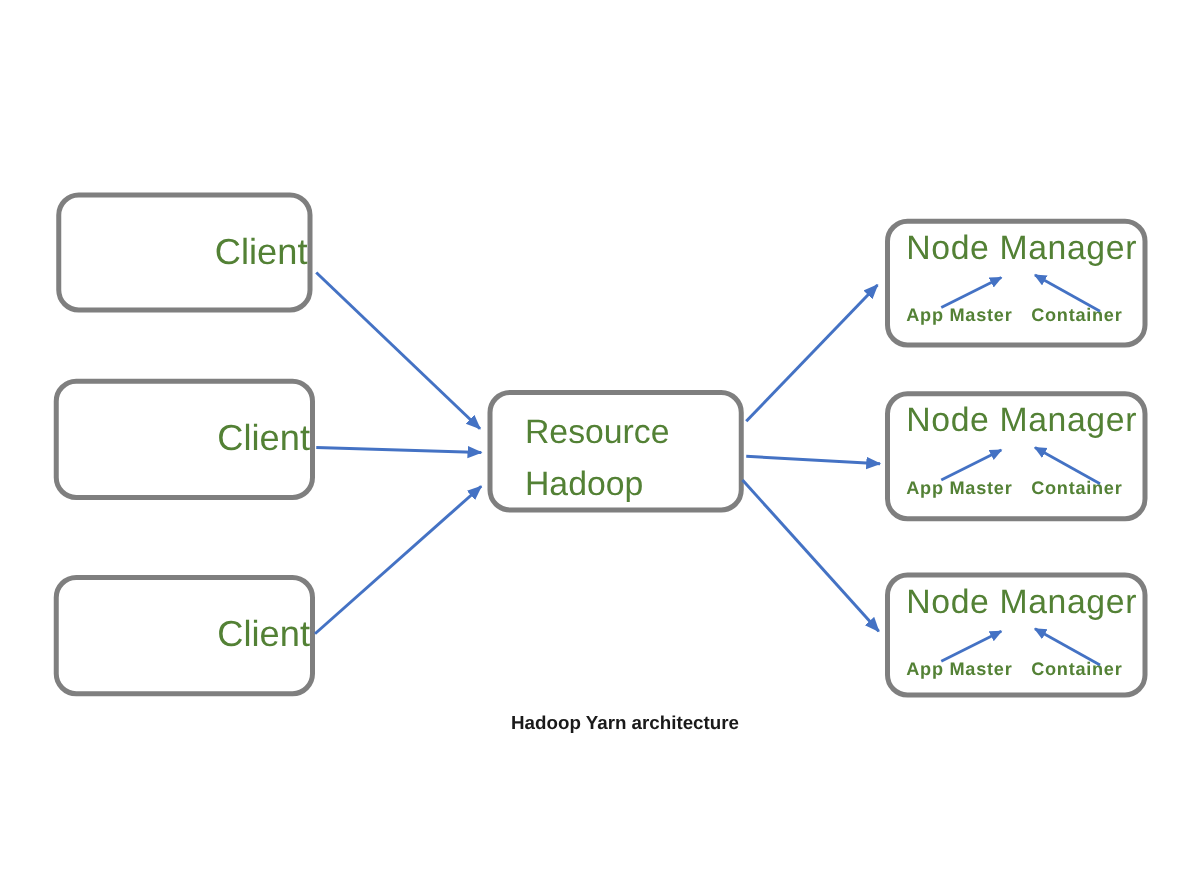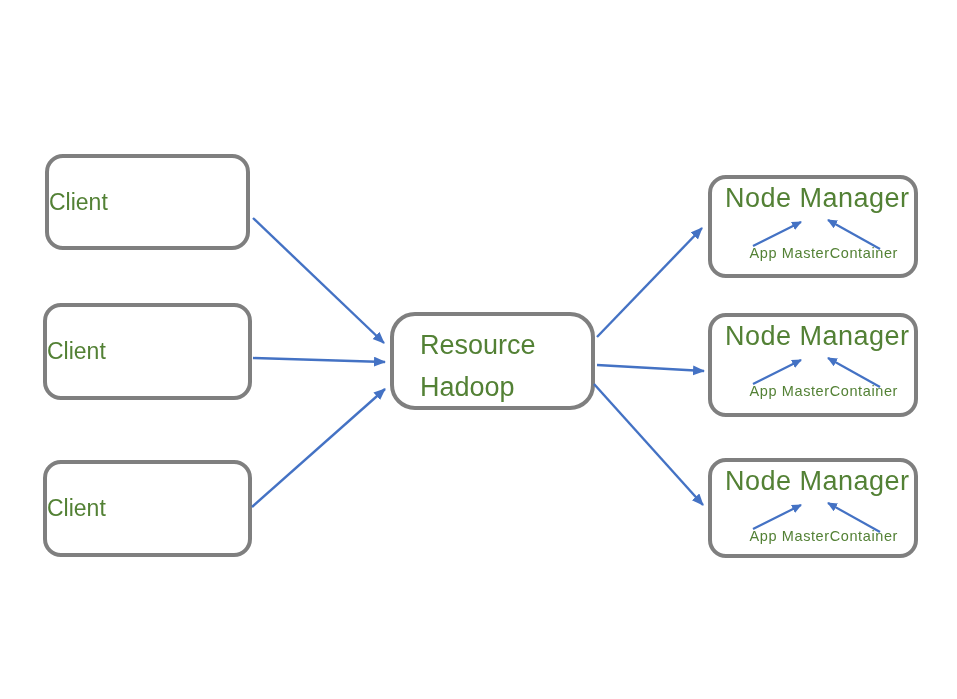--- a/index.html
+++ b/index.html
@@ -21,38 +21,38 @@
 
   .box {
     position: absolute;
     box-sizing: border-box;
     border: 4px solid var(--box-border);
     border-radius: 18px;
     background: var(--background);
     color: var(--green-text);
   }
   .client-box {
-    display: flex; align-items: center; justify-content: flex-start;
-    font-size: 23px;
+    display: flex; align-items: center; justify-content: flex-end;
+    font-size: 29px;
   }
   .rm-box {
     padding: 8px 0 0 26px;
     font-size: 27px;
     line-height: 42px;
   }
   .nm-box { font-size: 27px; }
   .nm-title {
     position: absolute; top: 4px; left: 13px; right: 6px;
     white-space: nowrap;
     letter-spacing: 0.5px;
   }
   .nm-labels {
     position: absolute; top: 66px; left: 13px; right: 16px;
-    display: flex; justify-content: flex-end;
-    font-size: 14.5px; letter-spacing: 0.6px;
+    display: flex; justify-content: space-between;
+    font-size: 14.5px; letter-spacing: 0.6px; font-weight: bold;
   }
 
   .caption {
     position: absolute; left: 300px; top: 570px; width: 400px;
     text-align: center;
     font-size: 15px; font-weight: bold;
     color: var(--caption-text);
   }
 
   svg.arrows { position: absolute; inset: 0; pointer-events: none; }
@@ -69,21 +69,21 @@
   <div class="box client-box" style="left:45px; top:154px; width:205px; height:96px;">
     <span>Client</span>
   </div>
   <div class="box client-box" style="left:43px; top:303px; width:209px; height:97px;">
     <span>Client</span>
   </div>
   <div class="box client-box" style="left:43px; top:460px; width:209px; height:97px;">
     <span>Client</span>
   </div>
 
-  <div class="box rm-box" style="left:390px; top:312px; width:205px; height:98px;border-radius:25px;">
+  <div class="box rm-box" style="left:390px; top:312px; width:205px; height:98px;">
     <div>Resource</div>
     <div>Hadoop</div>
   </div>
 
   <div class="box nm-box" style="left:708px; top:175px; width:210px; height:103px;">
     <div class="nm-title">Node Manager</div>
     <div class="nm-labels">
       <span>App Master</span>
       <span>Container</span>
     </div>
@@ -124,14 +124,15 @@
     <line class="inner-arrow" x1="753" y1="246" x2="801" y2="222" marker-end="url(#ah-small)"></line>
     <line class="inner-arrow" x1="880" y1="249" x2="828" y2="220" marker-end="url(#ah-small)"></line>
 
     <line class="inner-arrow" x1="753" y1="384" x2="801" y2="360" marker-end="url(#ah-small)"></line>
     <line class="inner-arrow" x1="880" y1="387" x2="828" y2="358" marker-end="url(#ah-small)"></line>
 
     <line class="inner-arrow" x1="753" y1="529" x2="801" y2="505" marker-end="url(#ah-small)"></line>
     <line class="inner-arrow" x1="880" y1="532" x2="828" y2="503" marker-end="url(#ah-small)"></line>
   </svg>
 
+  <div class="caption">Hadoop Yarn architecture</div>
 
 </div>
 
 </body></html>

